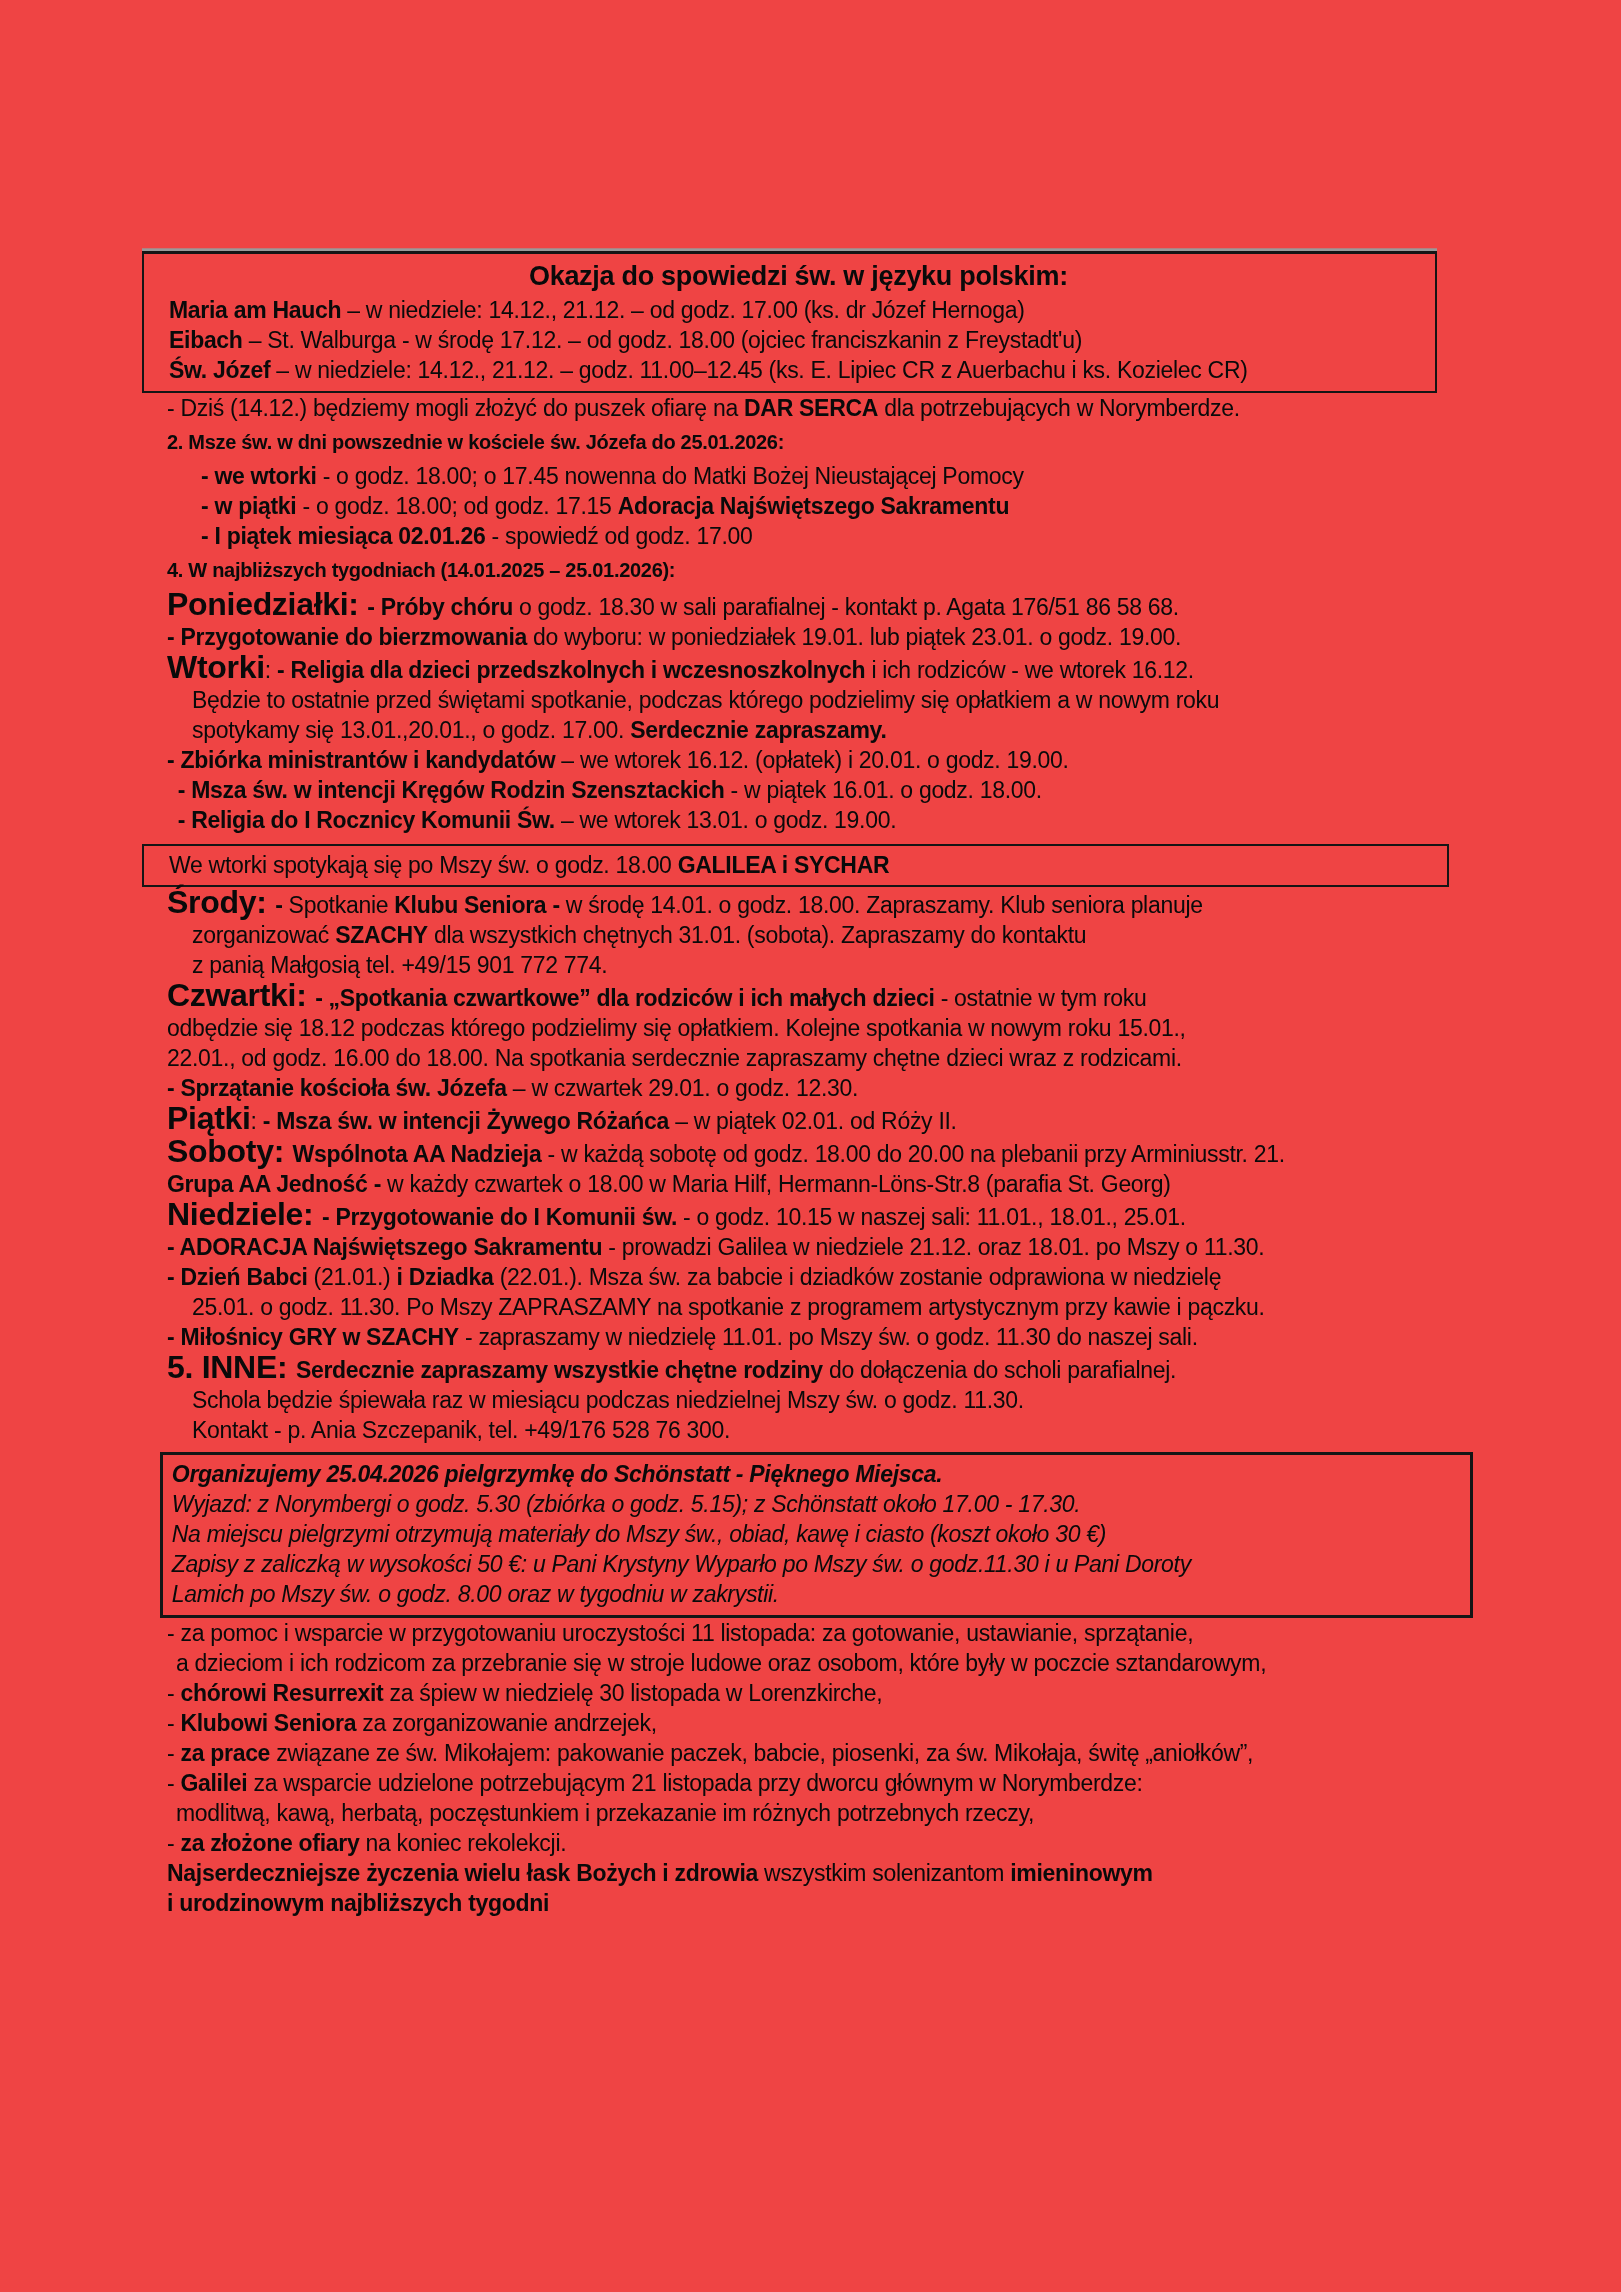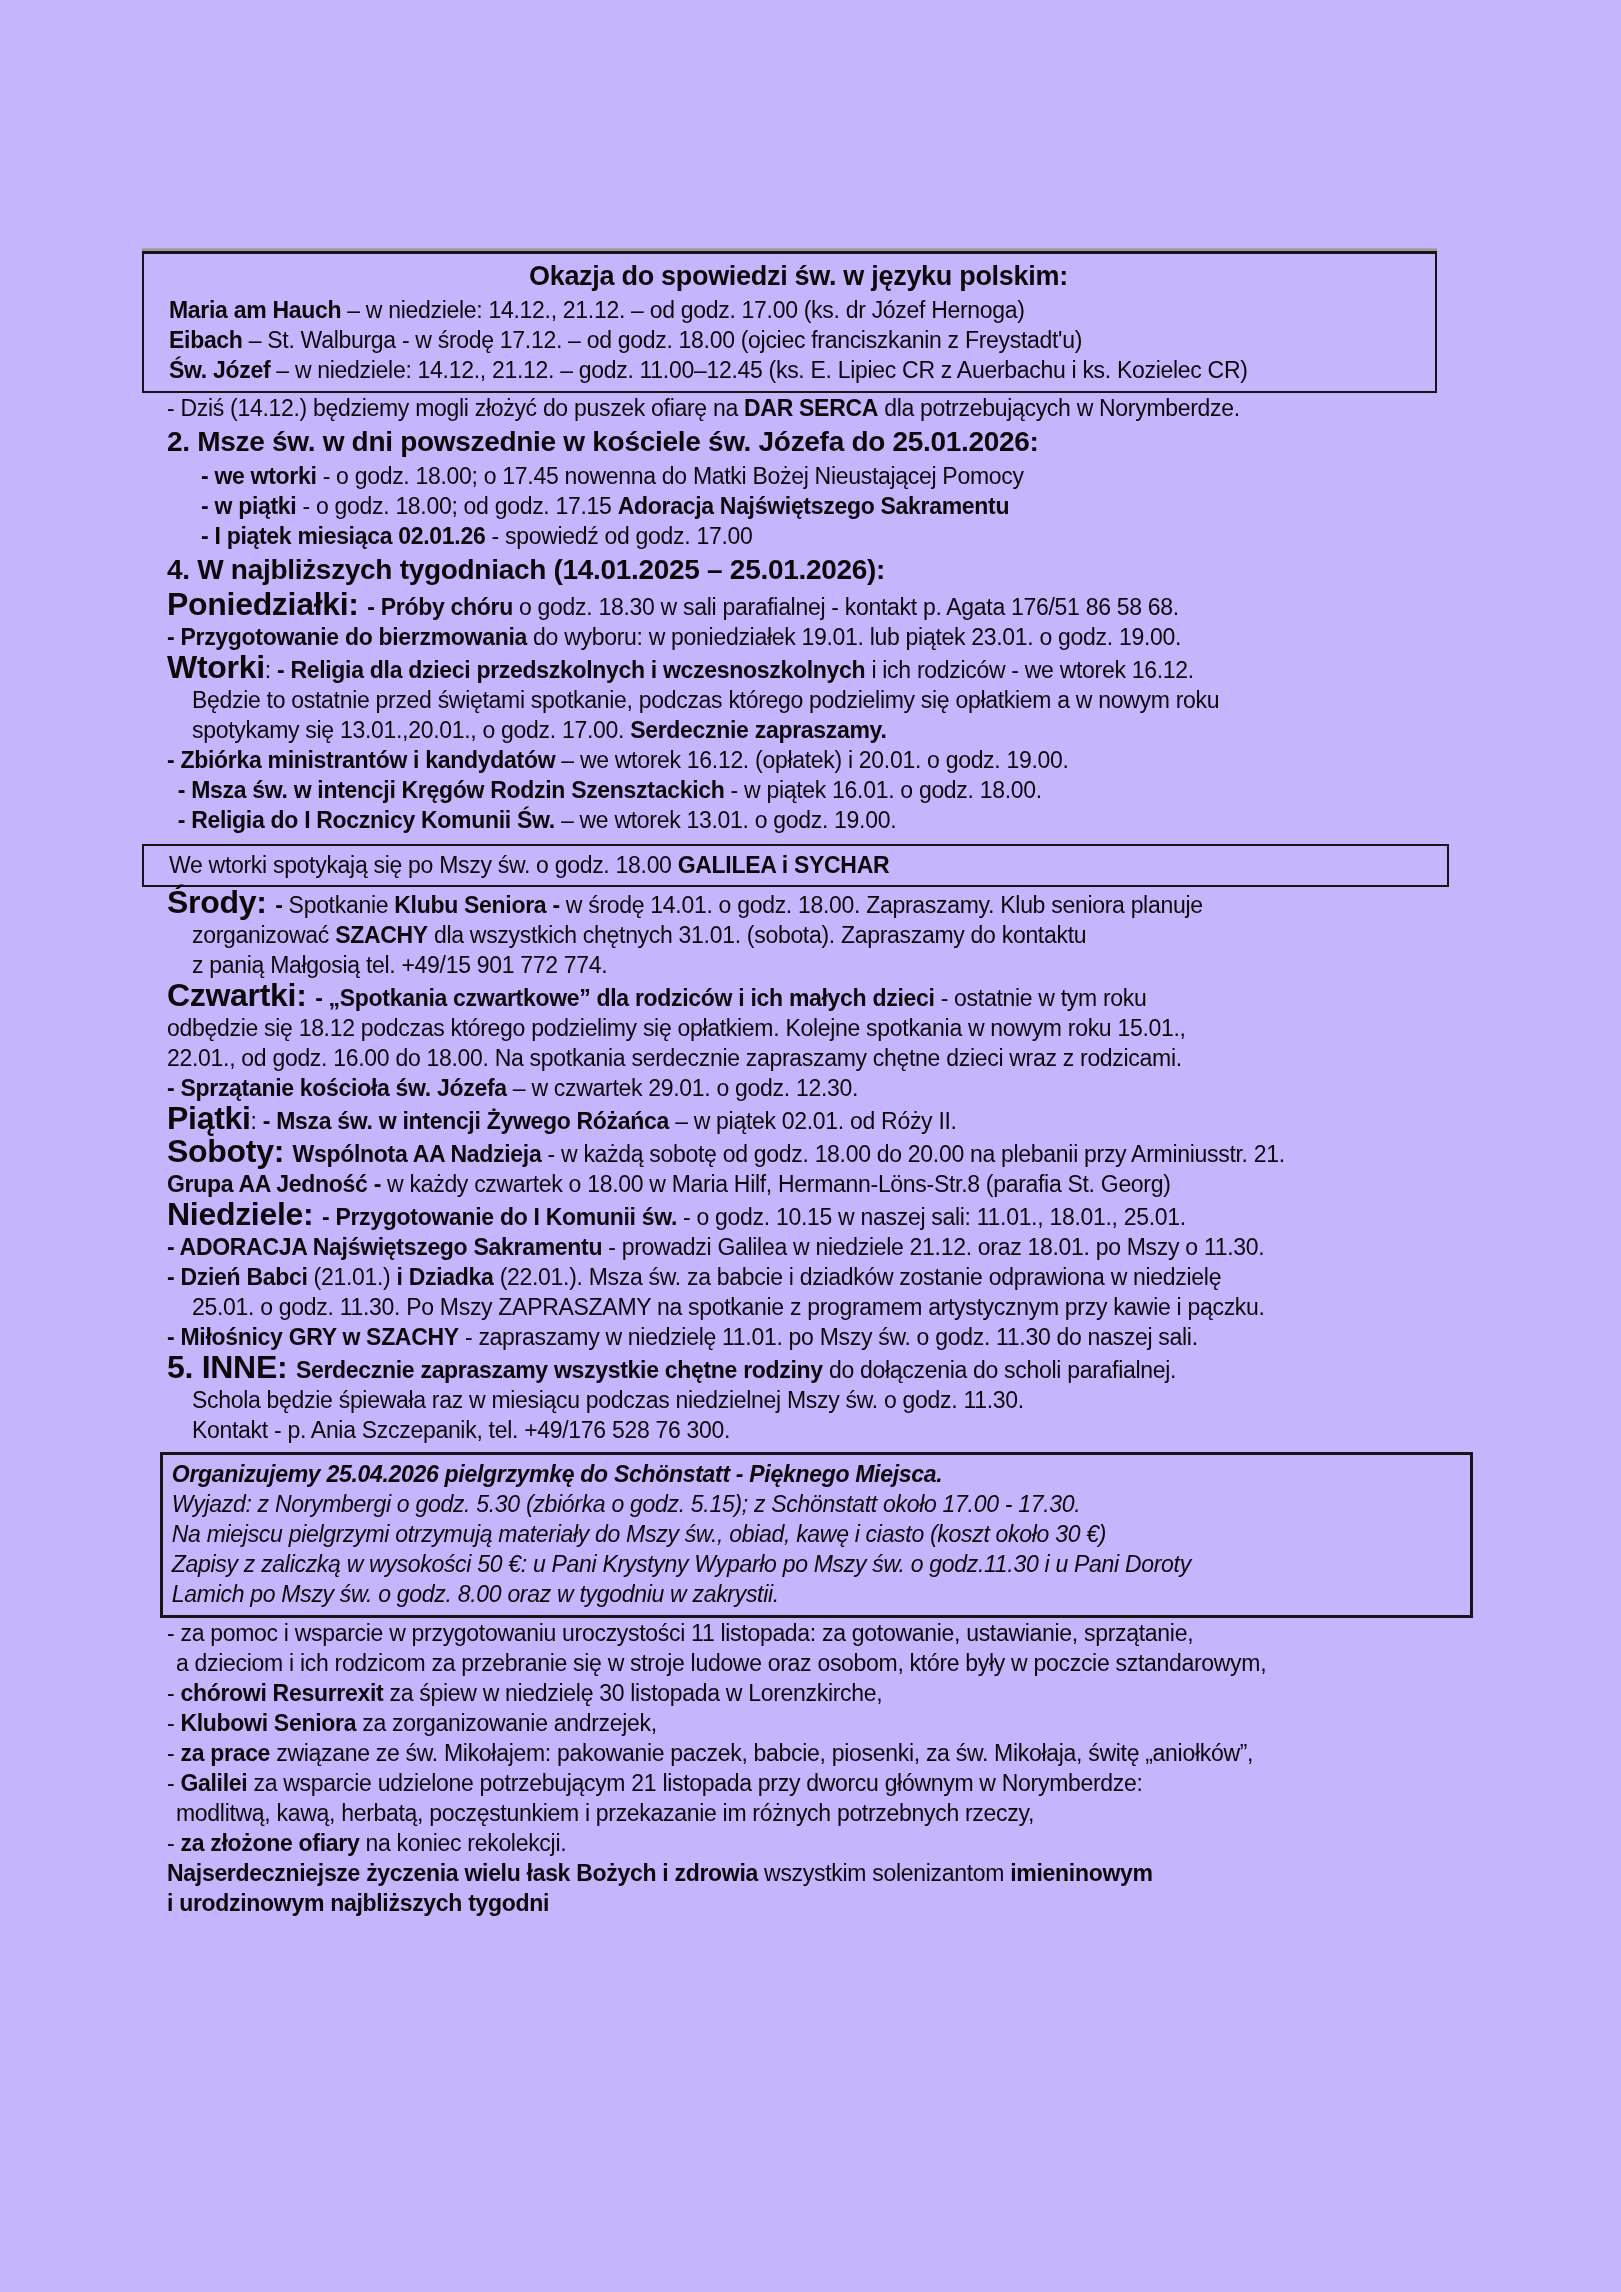--- a/index.html
+++ b/index.html
@@ -1,36 +1,36 @@
 <!DOCTYPE html>
 <html lang="pl" style="font-size:14.3px"><head>
 <meta charset="utf-8">
 <style>
   html, body { margin:0; padding:0; background:#e8e8e8; }
   .page {
     position:relative;
     width:1621px; height:2293px;
-    background:#c4b5fd;
+    background:#ef4444;
     overflow:hidden;
     font-family:"Liberation Sans","DejaVu Sans",sans-serif;
     color:#0a0a0a;
   }
   .content {
     position:absolute;
     left:167px; top:251px;
     width:1297px;
     letter-spacing:-0.3px;
   }
   p.line {
     margin:0;
     font-size:23px;
     line-height:30px;
     white-space:normal;
   }
-  p.heading { font-size:28px; line-height:38px; font-weight:bold; }
+  p.heading { font-size:20px; line-height:38px; font-weight:bold; }
   p.box-title { font-size:27px; line-height:38px; font-weight:bold; text-align:center; }
   .b { font-weight:bold; }
   .big { font-size:32px; }
   
   .sub-item { padding-left:34px; }
   .continuation { padding-left:25px; }
   .slight { padding-left:10.7px; }
   .tiny { padding-left:9px; }
   
   .gap-lg { margin-top:11.6px; }

